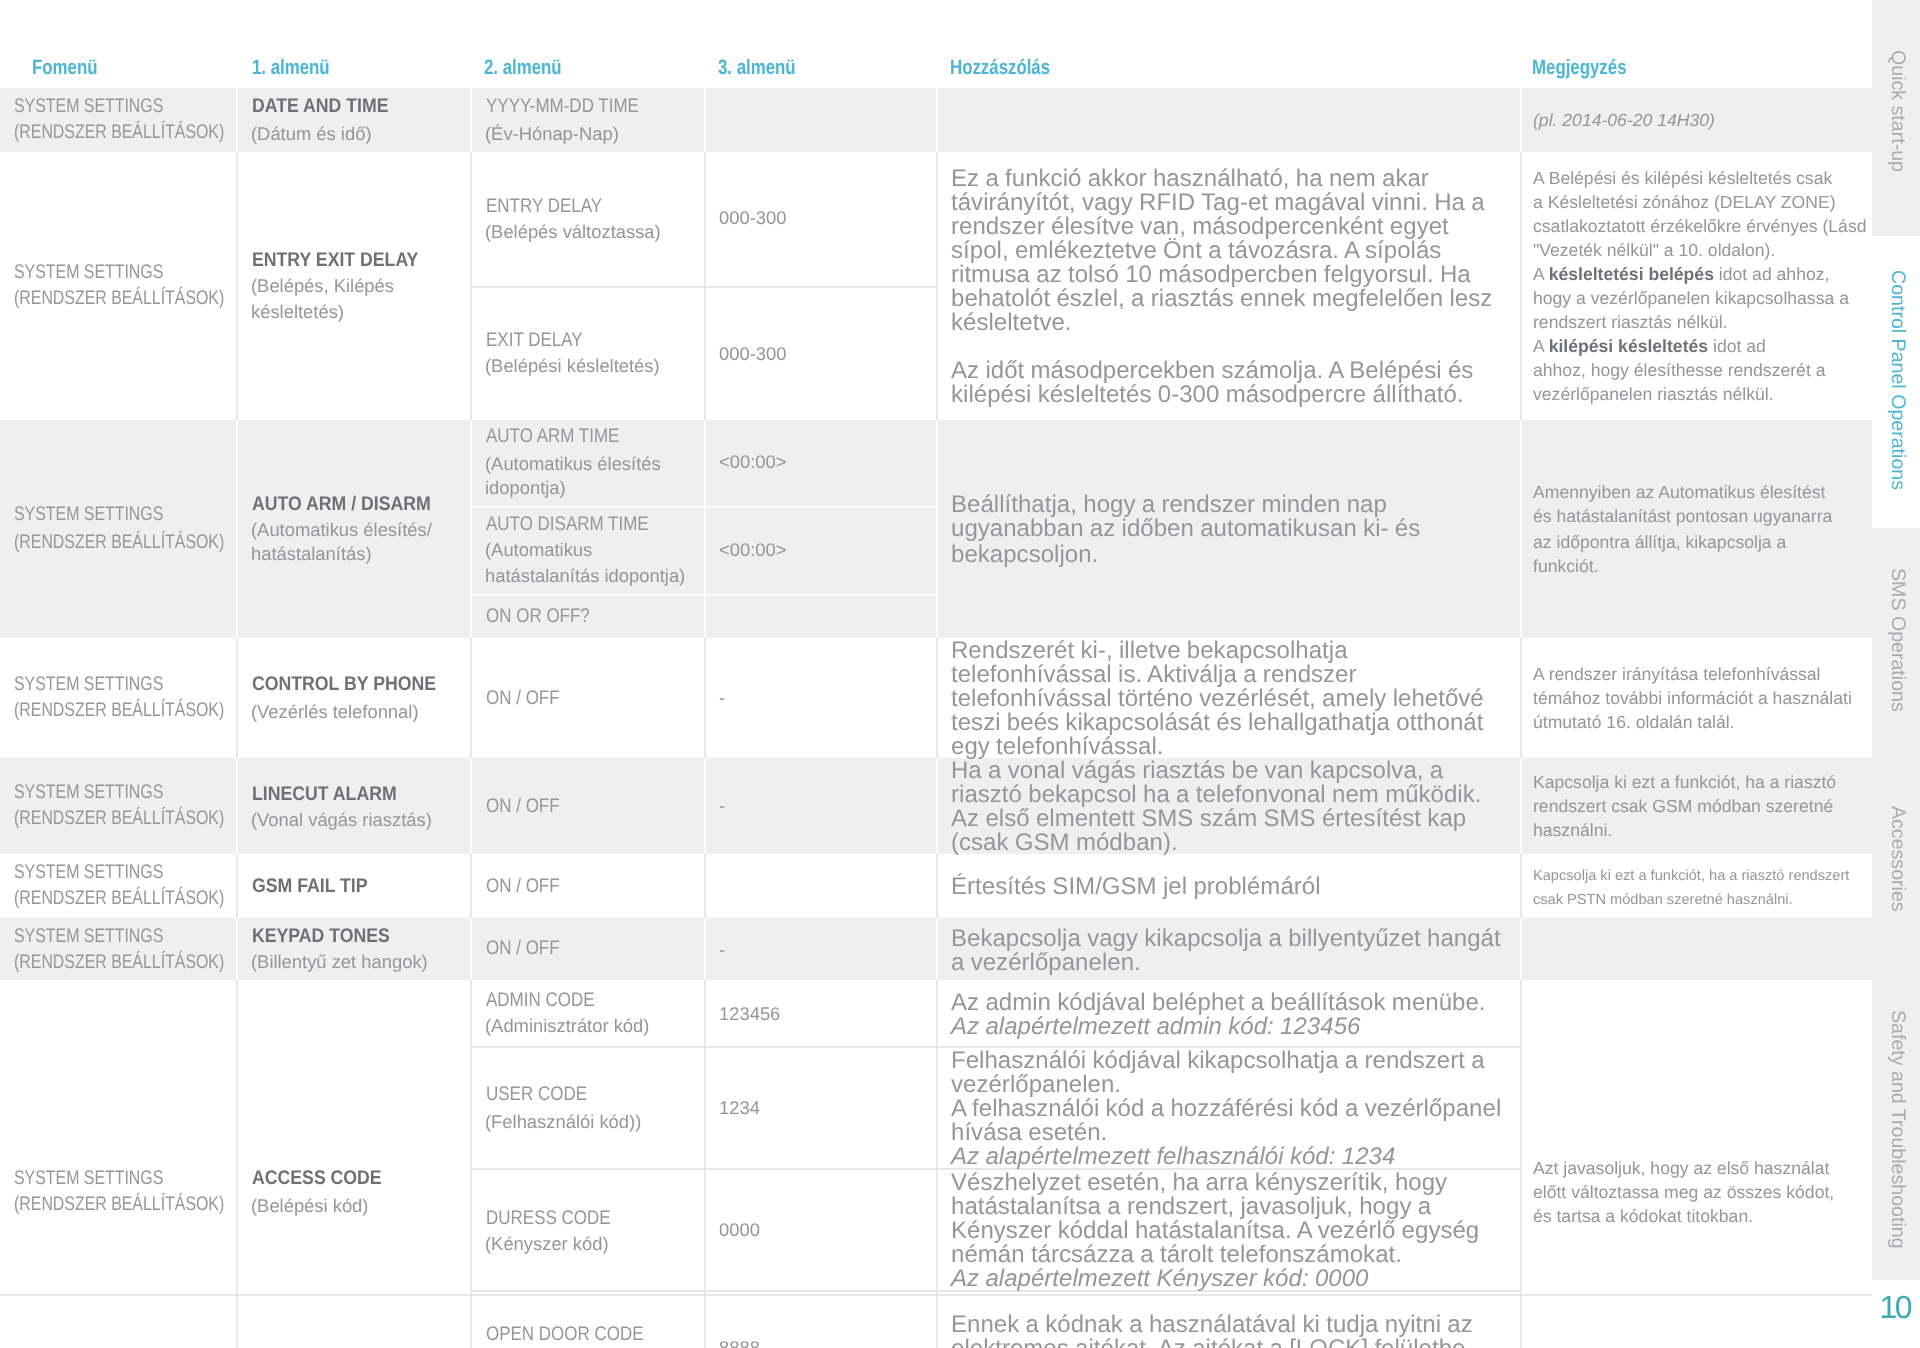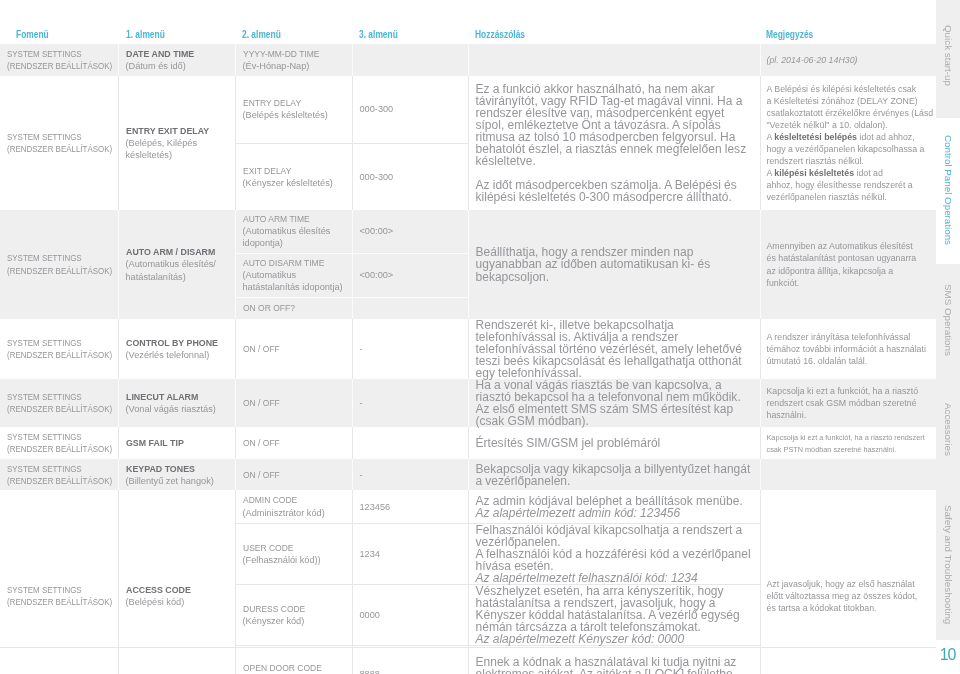--- a/index.html
+++ b/index.html
@@ -89,33 +89,33 @@
           </td>
         </tr>
         <tr class="plain" data-name="table-row" style="height: 67px;">
           <td rowspan="2" class="cell c-main" data-name="main-menu-cell">
             <div><span class="cap">SYSTEM SETTINGS</span><br><span class="cap">(RENDSZER BEÁLLÍTÁSOK)</span></div>
           </td>
           <td rowspan="2" class="cell c-main bl" data-name="submenu-1-cell">
             <div><span class="cap b">ENTRY EXIT DELAY</span><br><span class="">(Belépés, Kilépés késleltetés)</span></div>
           </td>
           <td class="cell c-main bl" data-name="submenu-2-cell">
-            <div><span class="cap">ENTRY DELAY</span><br><span class="">(Belépés késleltetés)</span></div>
+            <div><span class="cap">ENTRY DELAY</span><br><span class="">(Belépés változtassa)</span></div>
           </td>
           <td class="cell c-main bl" data-name="submenu-3-cell"><span class="">000-300</span></td>
           <td rowspan="2" class="cell c-note bl" data-name="comment-cell">
             <div><span>Ez a funkció akkor használható, ha nem akar távirányítót, vagy RFID Tag-et magával vinni. Ha a rendszer élesítve van, másodpercenként egyet sípol, emlékeztetve Önt a távozásra. A sípolás ritmusa az tolsó 10 másodpercben felgyorsul. Ha behatolót észlel, a riasztás ennek megfelelően lesz késleltetve.</span><br><br><span>Az időt másodpercekben számolja. A Belépési és kilépési késleltetés 0-300 másodpercre állítható.</span></div>
           </td>
           <td rowspan="2" class="cell c-rem bl" data-name="remark-cell">
             <div><span>A Belépési és kilépési késleltetés csak</span><br><span>a Késleltetési zónához (DELAY ZONE)</span><br><span>csatlakoztatott érzékelőkre érvényes (Lásd</span><br><span>"Vezeték nélkül" a 10. oldalon).</span><br><span>A </span><span class="b">késleltetési belépés</span><span> idot ad ahhoz,</span><br><span>hogy a vezérlőpanelen kikapcsolhassa a</span><br><span>rendszert riasztás nélkül.</span><br><span>A </span><span class="b">kilépési késleltetés</span><span> idot ad</span><br><span>ahhoz, hogy élesíthesse rendszerét a</span><br><span>vezérlőpanelen riasztás nélkül.</span></div>
           </td>
         </tr>
         <tr class="plain" data-name="table-row" style="height: 67px;">
           <td class="cell c-main bl bt" data-name="submenu-2-cell">
-            <div><span class="cap">EXIT DELAY</span><br><span class="">(Kényszer késleltetés)</span></div>
+            <div><span class="cap">EXIT DELAY</span><br><span class="">(Belépési késleltetés)</span></div>
           </td>
           <td class="cell c-main bl bt" data-name="submenu-3-cell"><span class="">000-300</span></td>
         </tr>
         <tr class="shade" data-name="table-row" style="height: 43px;">
           <td rowspan="3" class="cell c-main" data-name="main-menu-cell">
             <div><span class="cap">SYSTEM SETTINGS</span><br><span class="cap">(RENDSZER BEÁLLÍTÁSOK)</span></div>
           </td>
           <td rowspan="3" class="cell c-main bl" data-name="submenu-1-cell">
             <div><span class="cap b">AUTO ARM / DISARM</span><br><span class="">(Automatikus élesítés/ hatástalanítás)</span></div>
           </td>

